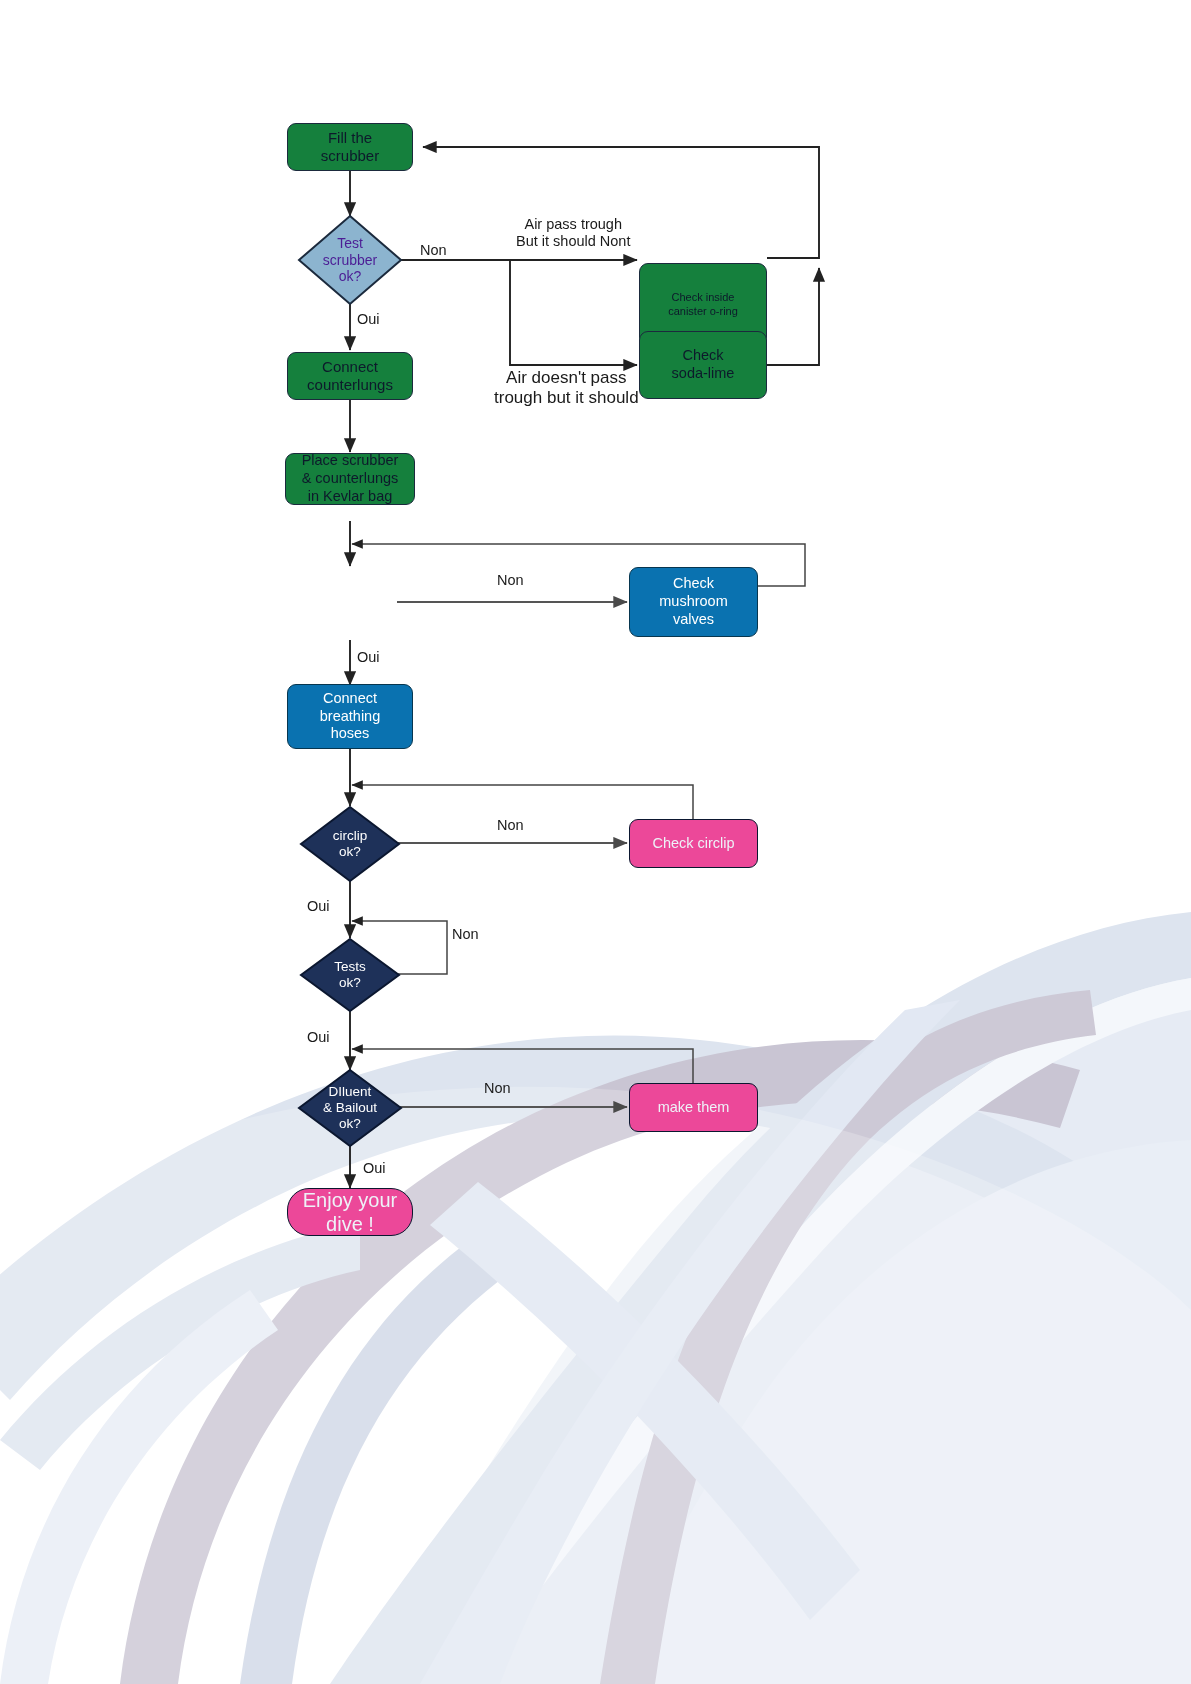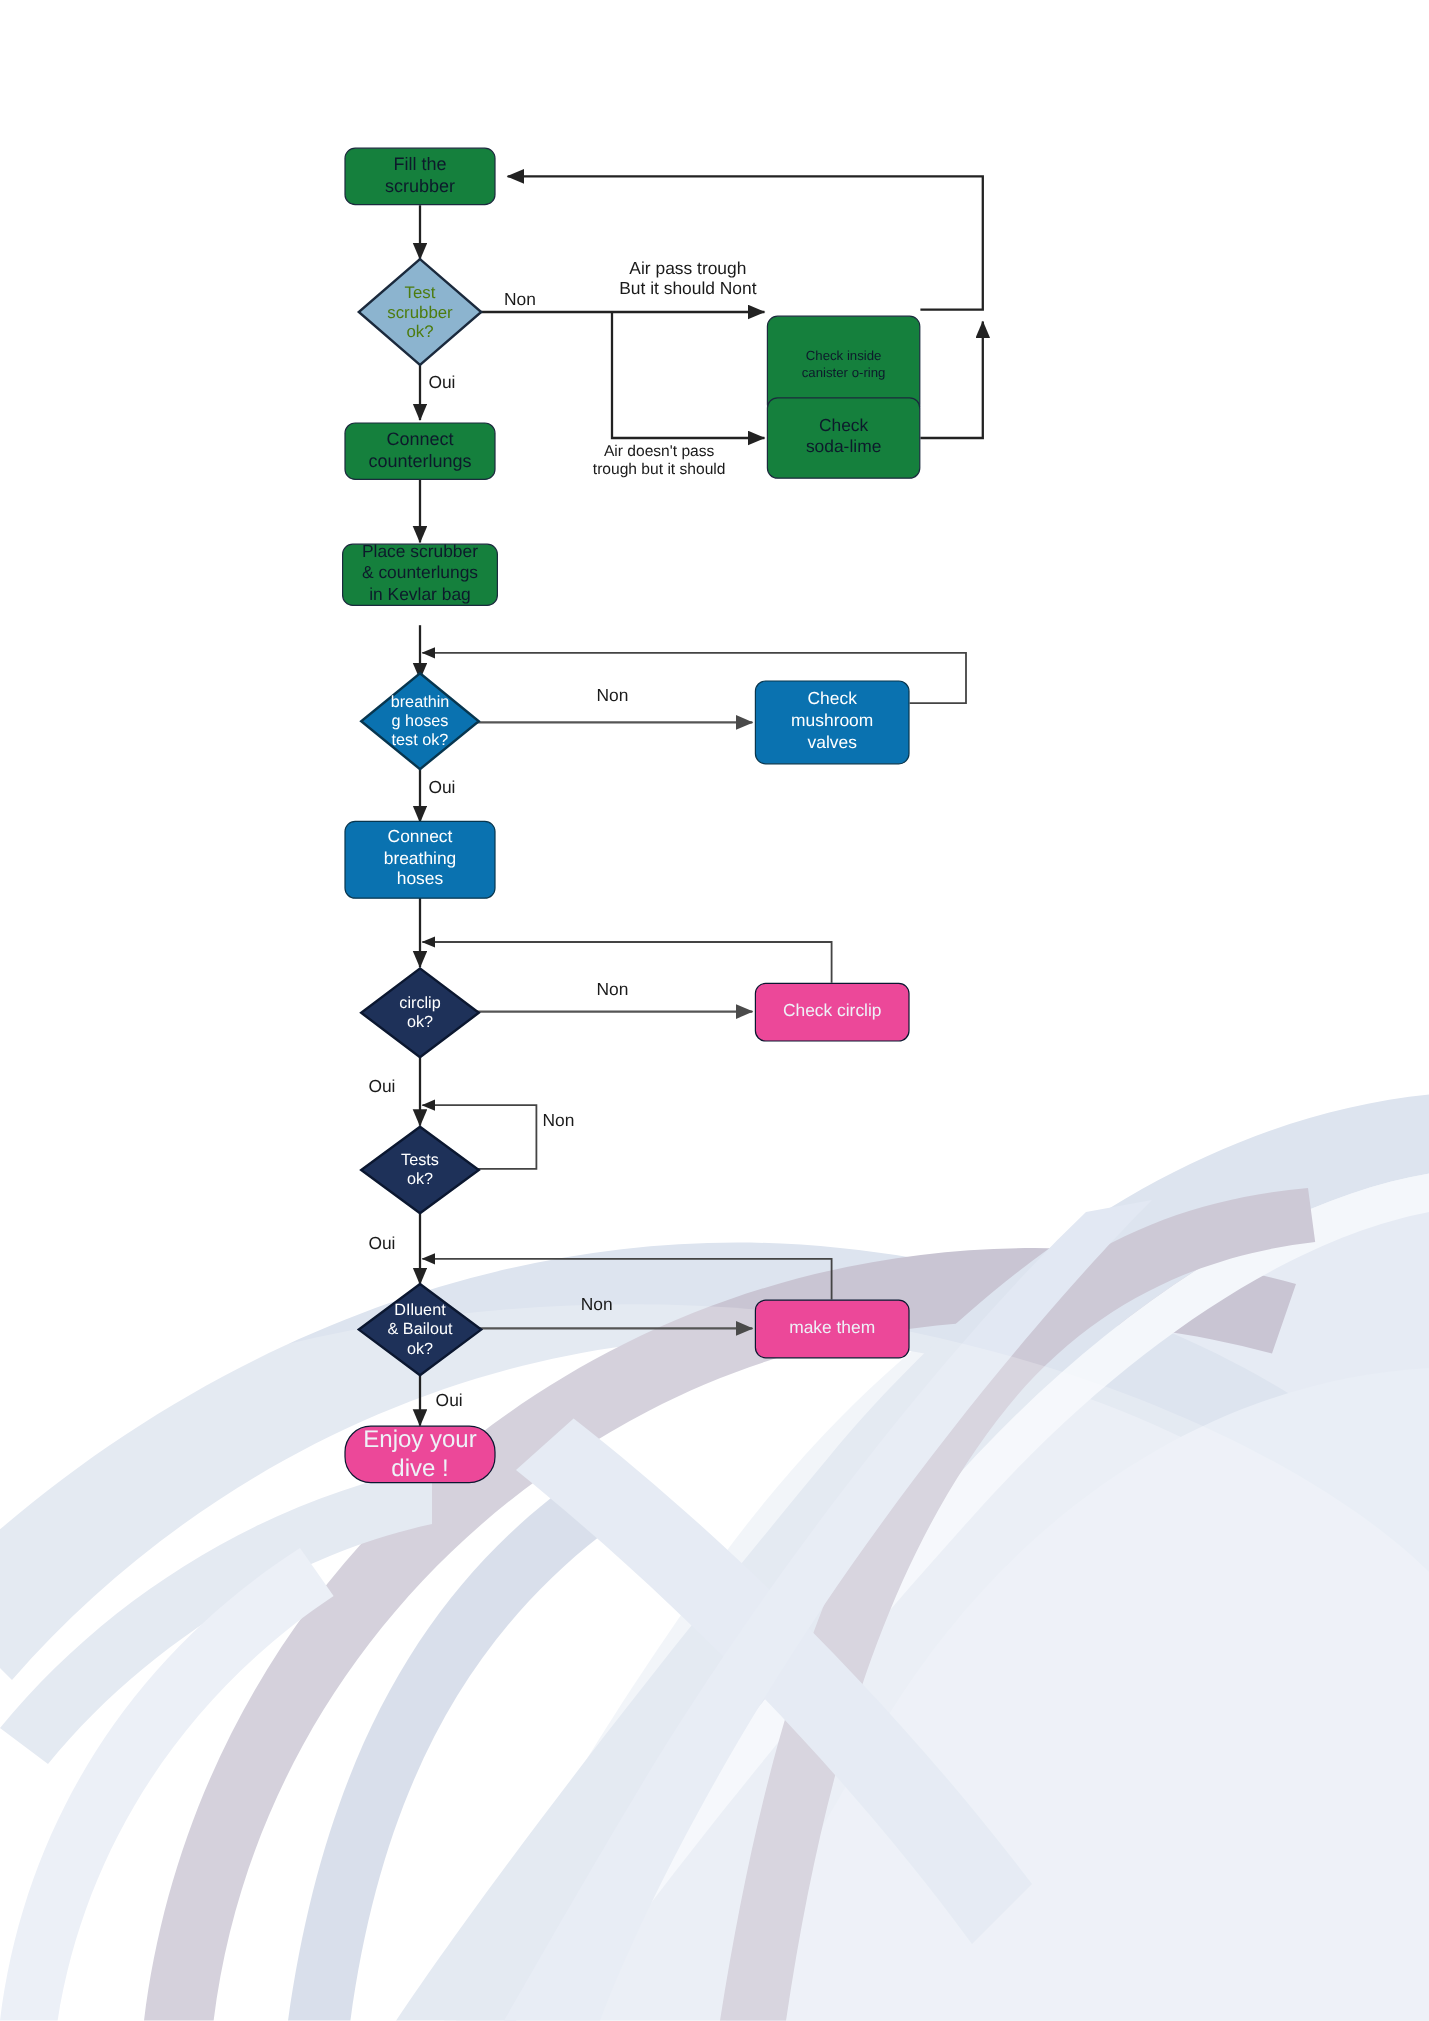--- a/index.html
+++ b/index.html
@@ -14,21 +14,21 @@
   .rect.lt{background:#15803d;color:#0d1a2b;border-color:#1b2a3d;}
   .rect.md{background:#0a72b0;color:#ffffff;border-color:#07364f;}
   .rect.dk{background:#ec4899;color:#eef2f8;border-color:#0b1730;}
   .pill{border-radius:22px;}
   
   .dia{position:absolute;}
   .dia .shape{position:absolute;left:0;top:0;width:100%;height:100%;}
   .dia .txt{position:absolute;left:0;top:0;width:100%;height:100%;
             display:flex;align-items:center;justify-content:center;text-align:center;line-height:1.2;}
   .edge-label{position:absolute;color:#1a1a1a;white-space:pre;line-height:1.18;}
-  .lt-txt{color:#4d7c0f;}
+  .lt-txt{color:#4c1d95;}
   .wt-txt{color:#ffffff;}
 </style>
 </head>
 <body>
 
 <div id="page">
 
   <svg id="watermark" viewBox="0 0 1191 1684" xmlns="http://www.w3.org/2000/svg">
     <defs>
       <clipPath id="pageclip">
@@ -159,30 +159,20 @@
     <span style="white-space:pre-line">Connect
 counterlungs</span>
   </div>
 
   <div class="node rect lt" style="left:285px;top:453px;width:130px;height:52px;font-size:14.5px;">
     <span style="white-space:pre-line">Place scrubber
 &amp; counterlungs
 in Kevlar bag</span>
   </div>
 
-  <div class="dia" style="left:299px;top:559px;width:102px;height:84px;">
-    <svg class="shape" viewBox="0 0 102 84">
-      <polygon points="51,2 100,42 51,82 2,42" fill="#0a72b0" stroke="#07364f" stroke-width="2"></polygon>
-    </svg>
-    <div class="txt wt-txt" style="font-size:13.5px;">
-      <span style="white-space:pre-line">breathin
-g hoses
-test ok?</span>
-    </div>
-  </div>
 
   <div class="node rect md" style="left:629px;top:567px;width:129px;height:70px;font-size:14.5px;">
     <span style="white-space:pre-line">Check
 mushroom
 valves</span>
   </div>
 
   <div class="node rect md" style="left:287px;top:684px;width:126px;height:65px;font-size:14.5px;">
     <span style="white-space:pre-line">Connect
 breathing
@@ -233,21 +223,21 @@
 dive !</span>
   </div>
 
   <div class="edge-label" style="left:420px;top:242px;font-size:14.5px;">Non</div>
 
   <div class="edge-label" style="left:357px;top:311px;font-size:14.5px;">Oui</div>
 
   <div class="edge-label" style="left:516px;top:216px;font-size:14.5px;text-align:center;white-space:pre-line;">Air pass trough
 But it should Nont</div>
 
-  <div class="edge-label" style="left:494px;top:368px;font-size:13px;text-align:center;white-space:pre-line;">Air doesn't pass
+  <div class="edge-label" style="left:494px;top:368px;font-size:17px;text-align:center;white-space:pre-line;">Air doesn't pass
 trough but it should</div>
 
   <div class="edge-label" style="left:497px;top:572px;font-size:14.5px;">Non</div>
 
   <div class="edge-label" style="left:357px;top:649px;font-size:14.5px;">Oui</div>
 
   <div class="edge-label" style="left:497px;top:817px;font-size:14.5px;">Non</div>
 
   <div class="edge-label" style="left:307px;top:898px;font-size:14.5px;">Oui</div>
 

